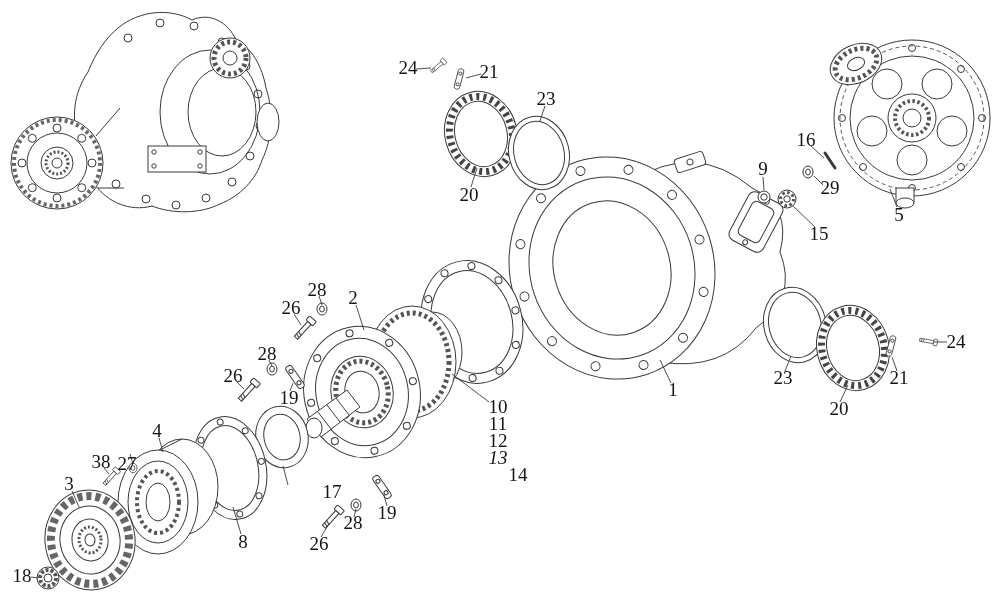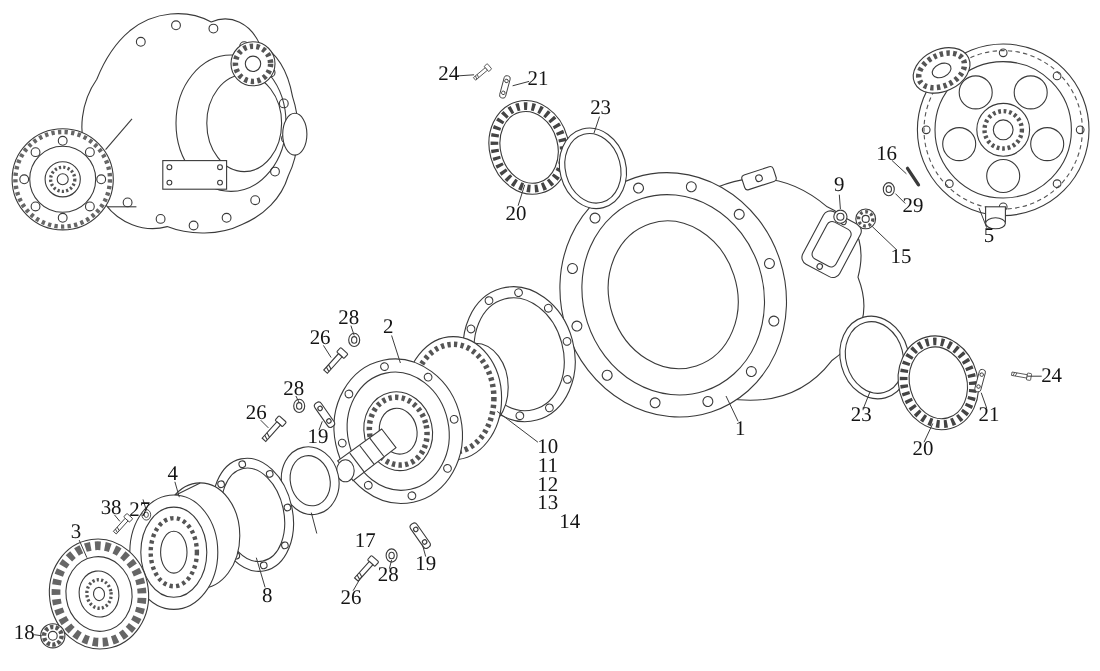--- a/index.html
+++ b/index.html
@@ -330,21 +330,21 @@
       <div class="callout" style="left: 127px; top: 448px; margin-top: 16px;">27</div>
       <div class="callout" style="left: 101px; top: 462px;">38</div>
       <div class="callout" style="left: 157px; top: 431px;">4</div>
       <div class="callout" style="left: 69px; top: 484px;">3</div>
       <div class="callout" style="left: 22px; top: 576px;">18</div>
       <div class="callout" style="left: 289px; top: 492px; margin-left: 43px;">17</div>
       <div class="callout" style="left: 243px; top: 542px;">8</div>
       <div class="callout" style="left: 498px; top: 407px;">10</div>
       <div class="callout" style="left: 498px; top: 424px;">11</div>
       <div class="callout" style="left: 498px; top: 441px;">12</div>
-      <div class="callout" style="left: 498px; top: 458px;">13</div>
+      <div class="callout" style="left: 498px; top: 458px; font-style: italic;">13</div>
       <div class="callout" style="left: 498px; top: 475px; margin-left: 20px;">14</div>
       <div class="callout" style="left: 319px; top: 544px;">26</div>
       <div class="callout" style="left: 353px; top: 523px;">28</div>
       <div class="callout" style="left: 387px; top: 513px;">19</div>
       <div class="callout" style="left: 673px; top: 390px;">1</div>
       <div class="callout" style="left: 783px; top: 378px;">23</div>
       <div class="callout" style="left: 839px; top: 409px;">20</div>
       <div class="callout" style="left: 899px; top: 378px;">21</div>
       <div class="callout" style="left: 956px; top: 342px;">24</div>
     </div>

